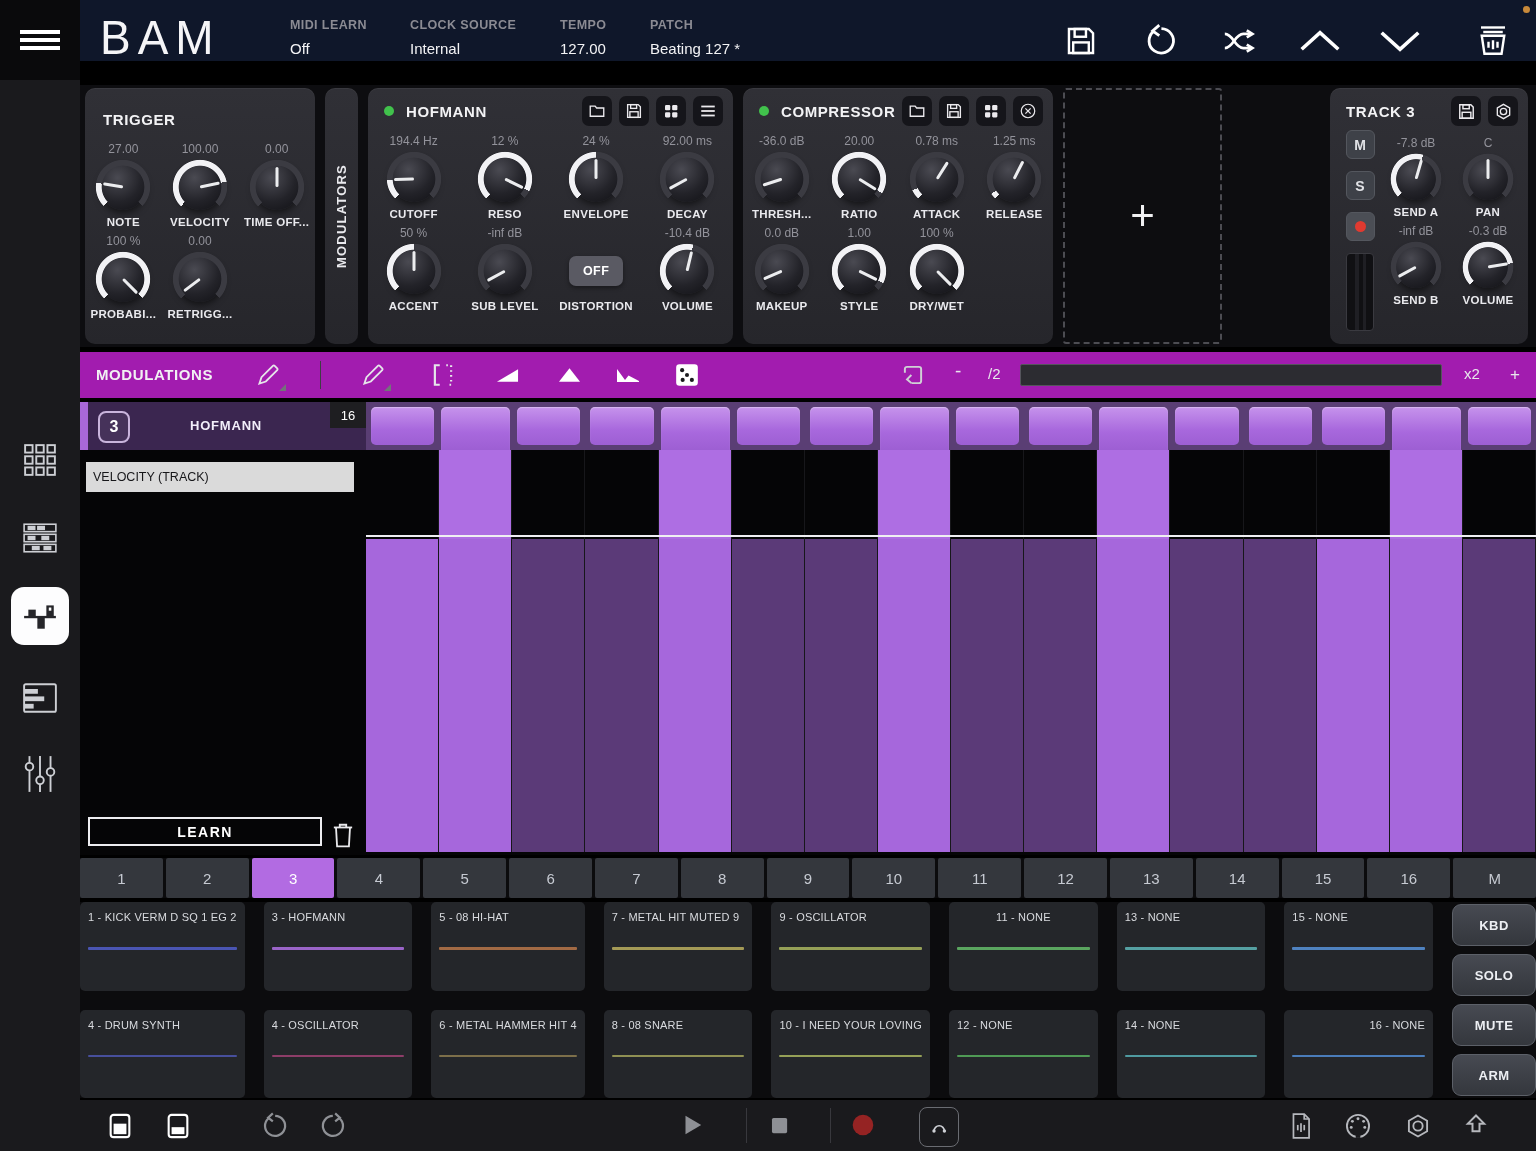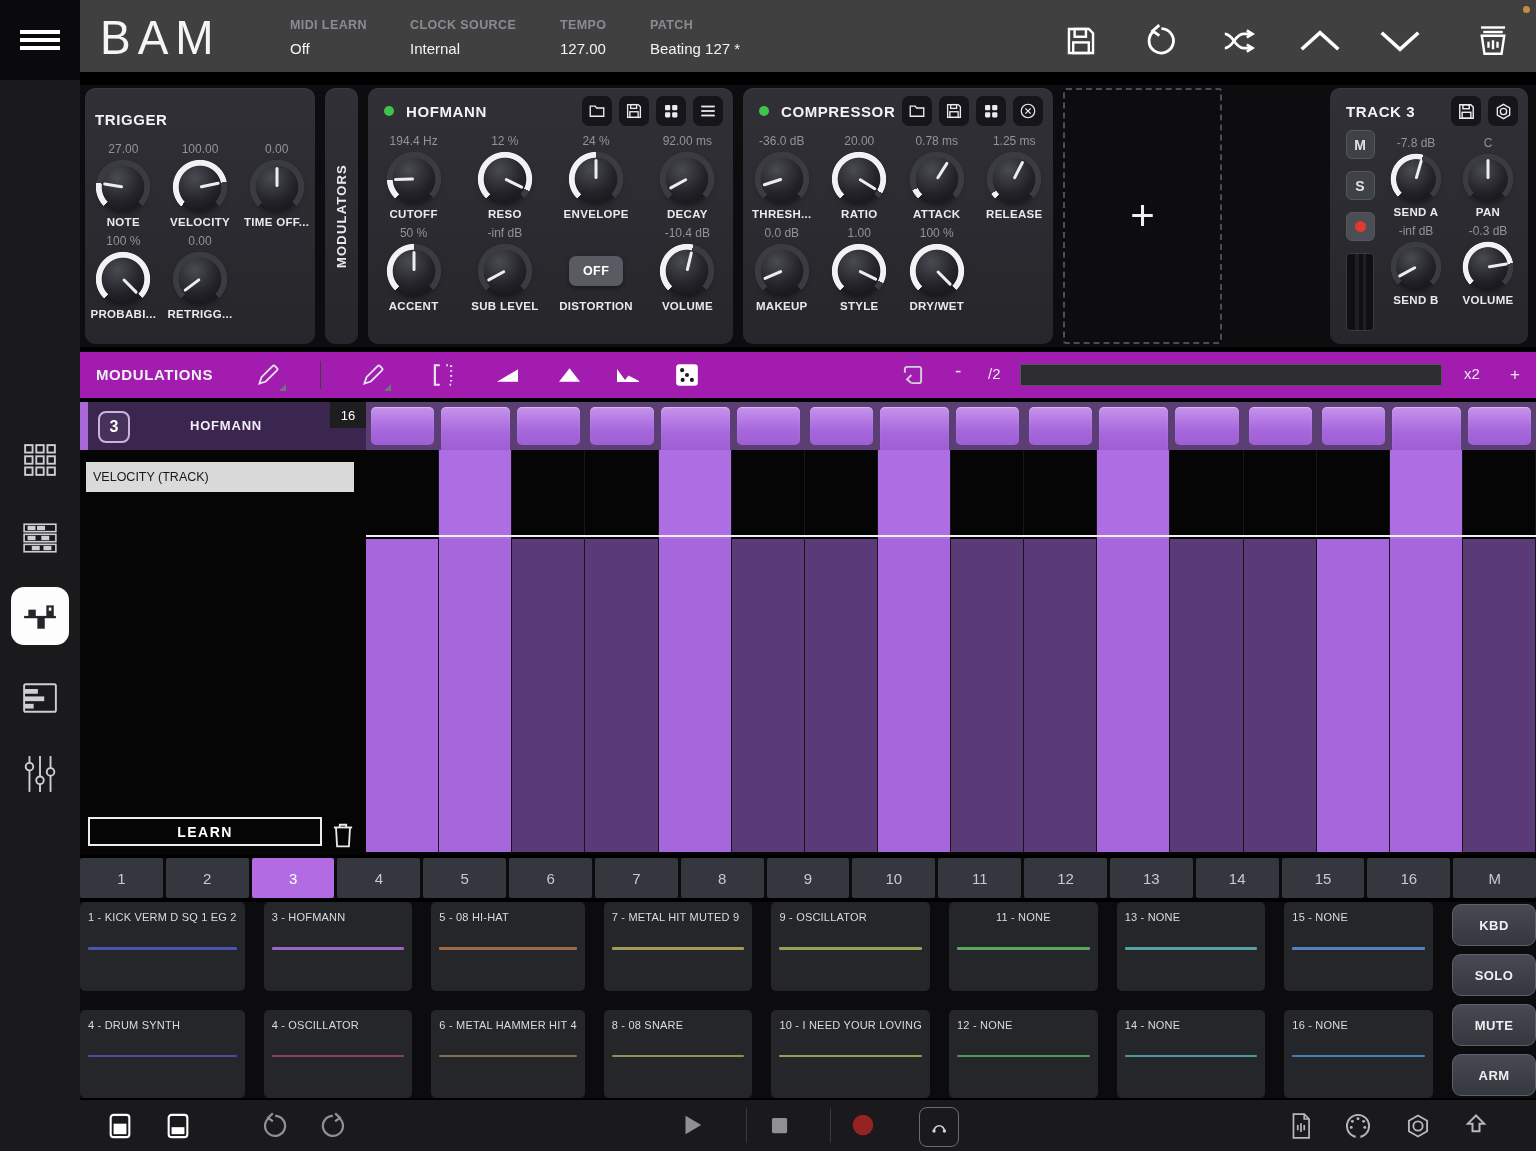--- a/index.html
+++ b/index.html
@@ -3,21 +3,21 @@
 <meta charset="utf-8">
 <style>
   html,body{margin:0;padding:0;background:#000;}
   body{width:1536px;height:1151px;position:relative;overflow:hidden;
        font-family:"Liberation Sans","DejaVu Sans",sans-serif;color:#e8e8ec;
        -webkit-font-smoothing:antialiased;}
   .abs{position:absolute;}
   svg{display:block;}
 
   
-  #topbar{left:0;top:0;width:1536px;height:72px;background:#404040;}
+  #topbar{left:0;top:0;width:1536px;height:61px;background:#0f172a;}
   #hamburger{left:0;top:0;width:80px;height:80px;background:#0a0a0c;display:flex;align-items:center;justify-content:center;cursor:pointer;}
   #hamburger i{display:block;width:40px;height:4px;background:#fff;margin:4px 0;}
   #logo{left:100px;top:10px;font-size:46px;font-weight:300;letter-spacing:7px;color:#f5f5f7;transform:scaleY(1.05);}
   .tfield{top:18px;}
   .tfield .tl{font-size:12.5px;color:#8b8b93;letter-spacing:.4px;font-weight:bold;}
   .tfield .tv{font-size:15px;color:#f3f3f5;margin-top:8px;}
   .tico{top:22px;width:38px;height:38px;display:flex;align-items:center;justify-content:center;cursor:pointer;}
   #hotdot{right:6px;top:6px;width:7px;height:7px;border-radius:50%;background:#c98a3a;}
 
   
@@ -47,21 +47,21 @@
   .kring{position:absolute;inset:-6px;border-radius:50%;
          background:conic-gradient(from 225deg,#f2f2f5 0 var(--a,0deg),#3b3b42 var(--a,0deg) 270deg,transparent 270deg 360deg);
          -webkit-mask:radial-gradient(closest-side,transparent 72%,#000 75% 92%,transparent 95%);
          mask:radial-gradient(closest-side,transparent 72%,#000 75% 92%,transparent 95%);}
   .kptr{position:absolute;left:50%;bottom:50%;width:3px;height:20px;background:#ecedef;border-radius:2px;
         transform-origin:50% 100%;transform:translateX(-50%) rotate(var(--p,0deg));}
   .kbtnwrap{height:59px;display:flex;align-items:center;justify-content:center;}
   .kbtn{display:inline-block;padding:8px 14px;border-radius:7px;background:#5a5a63;color:#fff;
         font-size:12.5px;font-weight:bold;letter-spacing:.5px;box-shadow:0 2px 4px rgba(0,0,0,.4);cursor:pointer;}
   #p-trigger{left:5px;width:230px;padding-top:8px;}
-  #p-trigger .phead{padding-left:10px;}
+  #p-trigger .phead{padding-left:10px;margin-left:8px;}
   #p-modtab{left:245px;width:33px;display:flex;align-items:center;justify-content:center;cursor:pointer;}
   #p-modtab span{writing-mode:vertical-rl;transform:rotate(180deg);font-size:13px;font-weight:bold;letter-spacing:1.2px;color:#eaeaee;}
   #p-hofmann{left:288px;width:365px;}
   #p-comp{left:663px;width:310px;}
   #p-add{left:983px;width:159px;background:none;border:2px dashed #4c4c52;border-radius:3px;box-shadow:none;
          display:flex;align-items:center;justify-content:center;cursor:pointer;}
   #p-add span{font-size:42px;font-weight:200;color:#f0f0f2;}
   #p-track{left:1250px;width:198px;}
   #trackbody{display:flex;padding:2px 4px 0 10px;}
   #tleft{width:40px;display:flex;flex-direction:column;align-items:center;}
@@ -854,21 +854,21 @@
         <div class="tline" style="background: rgb(85, 160, 162);"></div>
       </div>
       <div class="tcard" style="grid-area: 2 / 7;">
         <div class="tname">14 - NONE</div>
         <div class="tline" style="background: rgb(79, 154, 160);"></div>
       </div>
       <div class="tcard" style="grid-area: 1 / 8;">
         <div class="tname">15 - NONE</div>
         <div class="tline" style="background: rgb(79, 130, 192);"></div>
       </div>
-      <div class="tcard" style="grid-area: 2 / 8;">
+      <div class="tcard" style="grid-area: 2 / 8; text-align: right;">
         <div class="tname">16 - NONE</div>
         <div class="tline" style="background: rgb(74, 124, 186);"></div>
       </div>
       <div id="sbcol">
         <div class="sbtn">KBD</div>
         <div class="sbtn">SOLO</div>
         <div class="sbtn">MUTE</div>
         <div class="sbtn">ARM</div>
       </div>
     </div>

